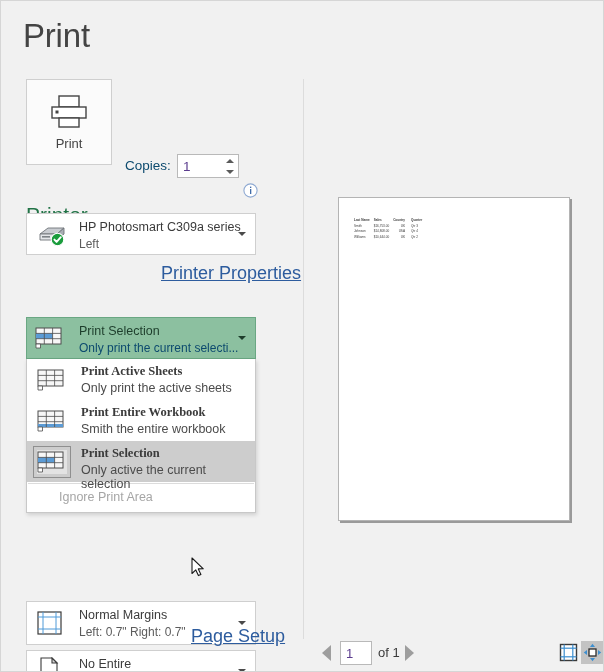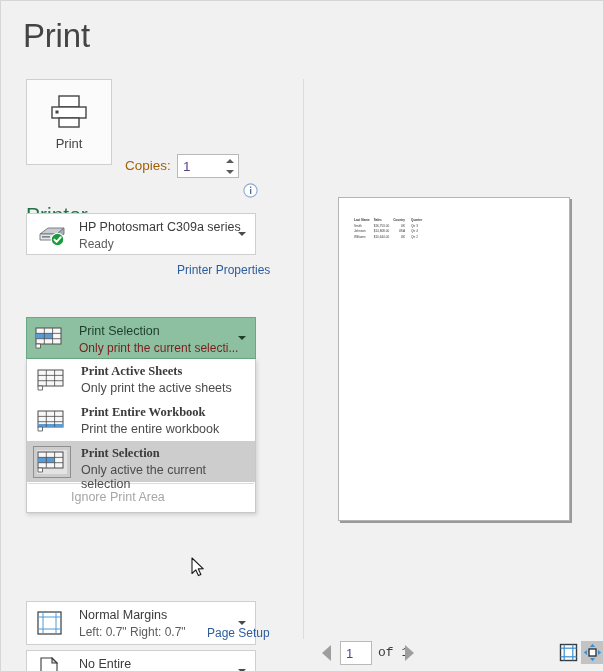--- a/index.html
+++ b/index.html
@@ -60,21 +60,21 @@
   .print-btn .plabel {
     font-size: 13px;
     color: #444;
     margin-top: 6px;
   }
   .copies-label {
     position: absolute;
     left: 124px;
     top: 85px;
     font-size: 13.5px;
-    color: #a16207;
+    color: #0c4a6e;
   }
   .copies-box {
     position: absolute;
     left: 176px;
     top: 81px;
     width: 62px;
     height: 24px;
     background: #ffffff;
     border: 1px solid #b9b9b9;
     box-sizing: border-box;
@@ -175,37 +175,37 @@
     right: 9px;
     top: 50%;
     margin-top: -2px;
     width: 0; height: 0;
     border-left: 4.5px solid transparent;
     border-right: 4.5px solid transparent;
     border-top: 4.5px solid #4a4a4a;
   }
   .link {
     position: absolute;
-    font-size: 12px;
+    font-size: 18px;
     color: #2d5c9e;
-    cursor: pointer;
-    margin-left: 16px;
+    text-decoration: underline;
+    cursor: pointer;
   }
   .link-printer-props { left: 160px; top: 190px; }
   .link-page-setup { left: 190px; top: 553px; }
 
   
   .combo.selection {
     top: 244px;
     height: 42px;
     background: #8cc0a0;
     border: 1px solid #6aa783;
   }
   .combo.selection .c-main { color: #1d3d2b; font-size: 12.5px; }
-  .combo.selection .c-sub { color: #7f1d1d; }
+  .combo.selection .c-sub { color: #0c4a6e; }
   .combo.selection .caret { border-top-color: #1d3d2b; }
 
   
   .dropdown {
     position: absolute;
     left: 25px;
     top: 286px;
     width: 230px;
     background: #ffffff;
     border: 1px solid #c8c8c8;
@@ -249,21 +249,21 @@
   }
   .dd-sep {
     height: 1px;
     background: #dcdcdc;
     margin: 1px 1px 0 1px;
   }
   .dd-disabled {
     position: relative;
     height: 26px;
     line-height: 26px;
-    padding-left: 44px;
+    padding-left: 32px;
     font-size: 12.5px;
     color: #a6a6a6;
     cursor: default;
   }
 
   .combo.margins { top: 528px; height: 44px; }
   .combo.scaling { top: 577px; height: 42px; }
 
   
   .cursor {
@@ -372,21 +372,20 @@
     color: #5b3c8e;
     padding-left: 5px;
     box-sizing: border-box;
   }
   .of-label {
     position: absolute;
     left: 74px;
     top: 8px;
     font-size: 13px;
     color: #3b3b3b;
-    font-family: Liberation Mono, monospace;
   }
   .zoom-btn {
     position: absolute;
     top: 4px;
     width: 23px;
     height: 23px;
     cursor: pointer;
     display: flex;
     align-items: center;
     justify-content: center;
@@ -440,21 +439,21 @@
       <svg width="34" height="26" viewBox="0 0 34 26">
         <path d="M5 13 L13 7 L29 7 L22 13 Z" fill="#c9ccd1" stroke="#6f7479" stroke-width="0.9"></path>
         <path d="M5 13 L22 13 L22 19 L5 19 Z" fill="#e4e6e9" stroke="#6f7479" stroke-width="0.9"></path>
         <path d="M22 13 L29 7 L29 13 L22 19 Z" fill="#a9aeb4" stroke="#6f7479" stroke-width="0.9"></path>
         <rect x="7" y="15" width="8" height="1.6" fill="#7d8287"></rect>
         <circle cx="22.5" cy="18.5" r="6.3" fill="#1a9c3c" stroke="#ffffff" stroke-width="1.1"></circle>
         <path d="M19.4 18.6 L21.6 20.9 L25.8 16.2" fill="none" stroke="#ffffff" stroke-width="1.9" stroke-linecap="round" stroke-linejoin="round"></path>
       </svg>
     </span>
     <div class="c-main">HP Photosmart C309a series</div>
-    <div class="c-sub">Ready</div>
+    <div class="c-sub">Left</div>
     <span class="caret"></span>
   </div>
 
   <div class="link link-printer-props">Printer Properties</div>
 
 
   <div class="combo selection">
     <span class="ic">
       <svg width="30" height="24" viewBox="0 0 30 24">
         <rect x="1" y="2" width="25" height="16" fill="#f7f7f7" stroke="#4d4d4d" stroke-width="1"></rect>
@@ -494,21 +493,21 @@
           <rect x="1" y="2" width="25" height="16" fill="#f7f7f7" stroke="#4d4d4d" stroke-width="1"></rect>
           <rect x="1" y="15" width="25" height="3" fill="#5b9bd5"></rect>
           <line x1="1" y1="7.4" x2="26" y2="7.4" stroke="#4d4d4d" stroke-width="0.8"></line>
           <line x1="1" y1="12.7" x2="26" y2="12.7" stroke="#4d4d4d" stroke-width="0.8"></line>
           <line x1="9.3" y1="2" x2="9.3" y2="18" stroke="#4d4d4d" stroke-width="0.8"></line>
           <line x1="17.6" y1="2" x2="17.6" y2="18" stroke="#4d4d4d" stroke-width="0.8"></line>
           <path d="M1 18 L5.5 18 L5.5 22 L1 22 Z" fill="#ffffff" stroke="#4d4d4d" stroke-width="0.8"></path>
         </svg>
       </span>
       <div class="d-main">Print Entire Workbook</div>
-      <div class="d-sub">Print the entire workbook</div>
+      <div class="d-sub">Smith the entire workbook</div>
     </div>
 
     <div class="dd-item selected">
       <span class="ic">
         <svg width="30" height="24" viewBox="0 0 30 24" class="ic-frame">
           <rect x="1" y="2" width="25" height="16" fill="#f7f7f7" stroke="#4d4d4d" stroke-width="1"></rect>
           <rect x="1" y="7.4" width="16.6" height="5.3" fill="#5b9bd5"></rect>
           <line x1="1" y1="7.4" x2="26" y2="7.4" stroke="#4d4d4d" stroke-width="0.8"></line>
           <line x1="1" y1="12.7" x2="26" y2="12.7" stroke="#4d4d4d" stroke-width="0.8"></line>
           <line x1="9.3" y1="2" x2="9.3" y2="18" stroke="#4d4d4d" stroke-width="0.8"></line>

